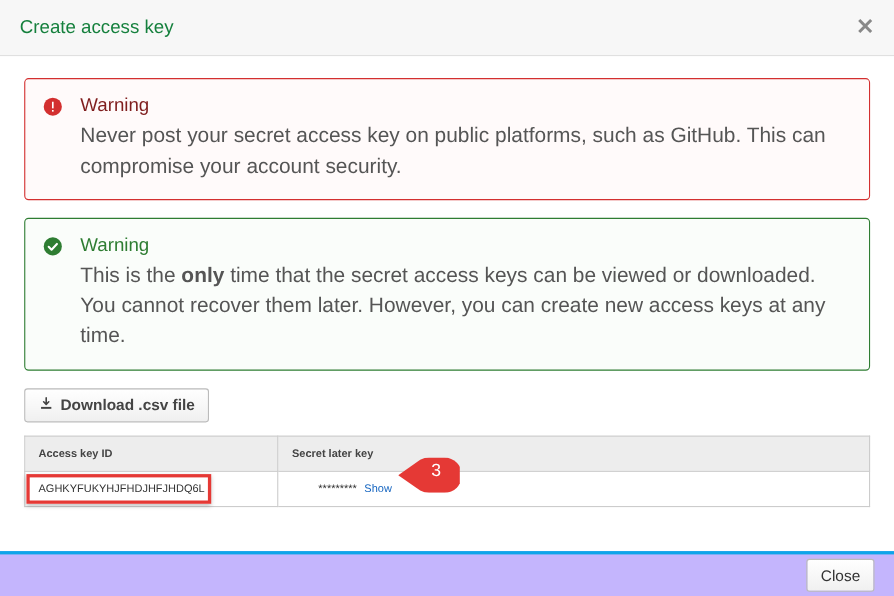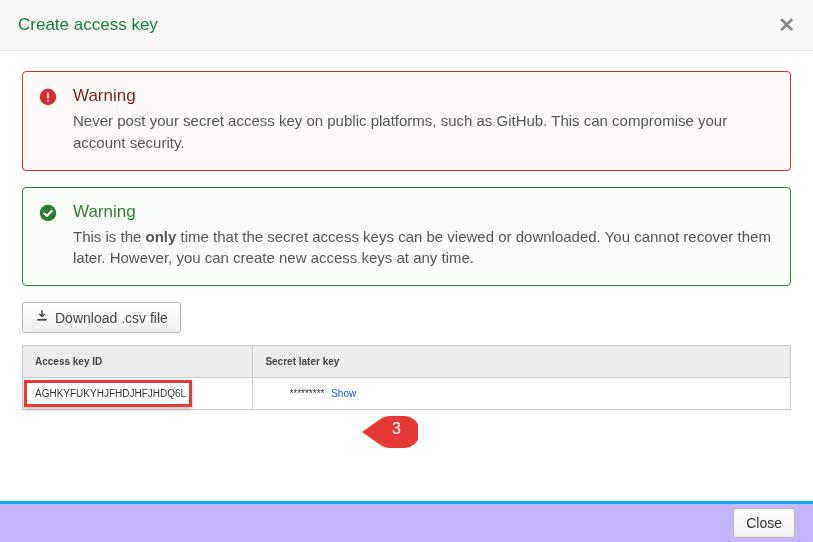--- a/index.html
+++ b/index.html
@@ -59,39 +59,39 @@
     }
     .alert-content { flex: 1; }
     .alert-title {
       font-size: 17px;
       margin-bottom: 4px;
       font-weight: 400;
     }
     .alert-warning .alert-title { color: #7f1d1d; }
     .alert-success .alert-title { color: #2e7d32; }
     .alert-text {
-      font-size: 15px;
+      font-size: 19px;
       color: #555;
       line-height: 1.45;
     }
     .btn {
       display: inline-flex;
       align-items: center;
       gap: 6px;
       padding: 6px 12px;
       font-size: 14px;
       color: #333;
       background: linear-gradient(#fff, #f0f0f0);
       border: 1px solid #bbb;
       border-radius: 3px;
       cursor: pointer;
     }
     .download-btn {
       margin-bottom: 12px;
-      font-weight: normal;
+      font-weight: bold;
       color: #444;
     }
     table {
       width: 100%;
       border-collapse: collapse;
       border: 1px solid #ccc;
     }
     th, td {
       text-align: left;
       padding: 10px 12px;

